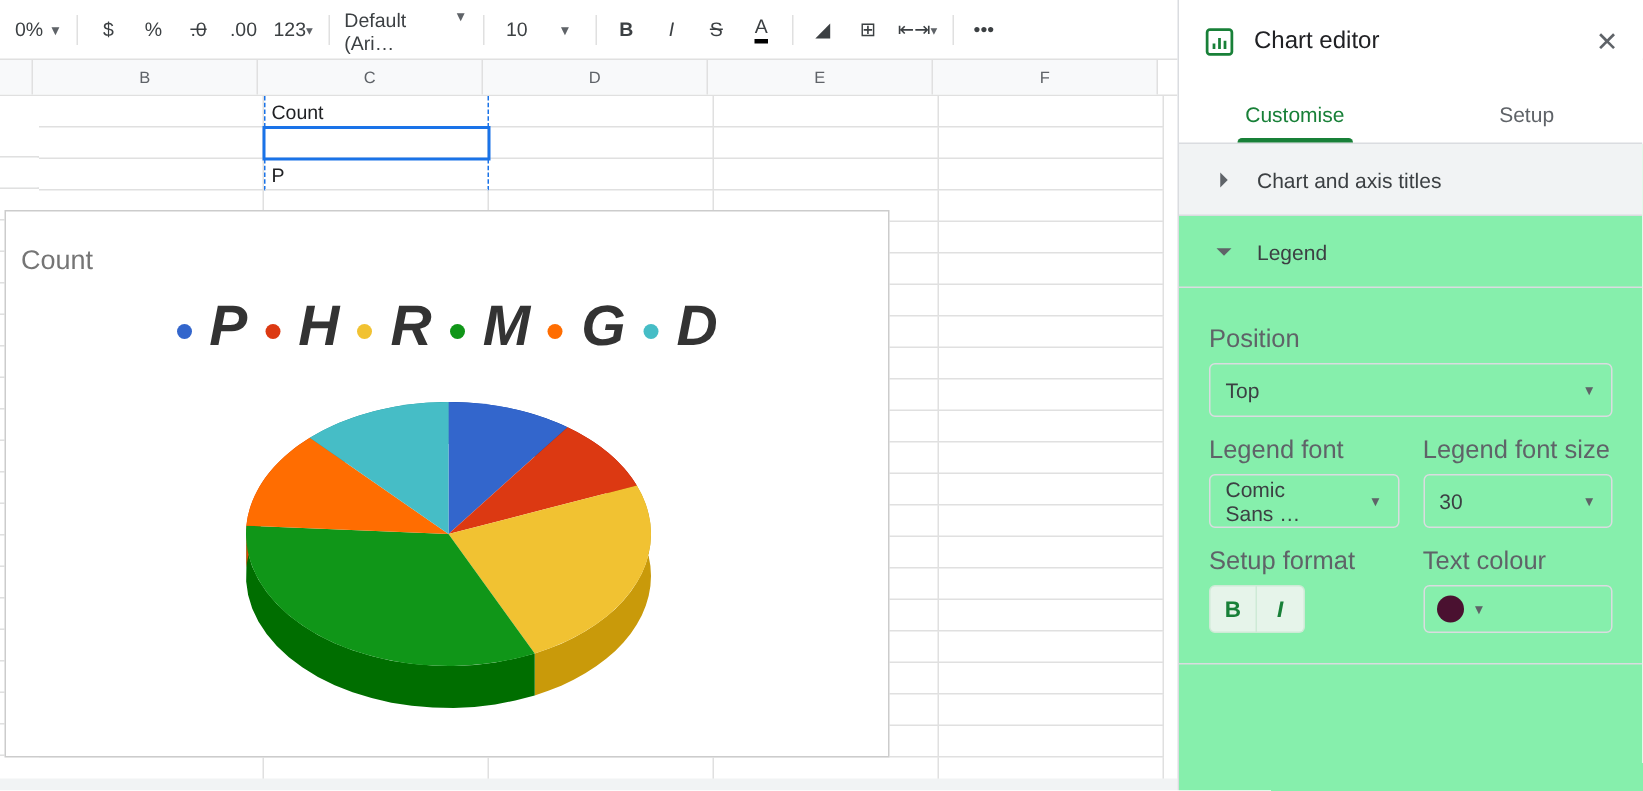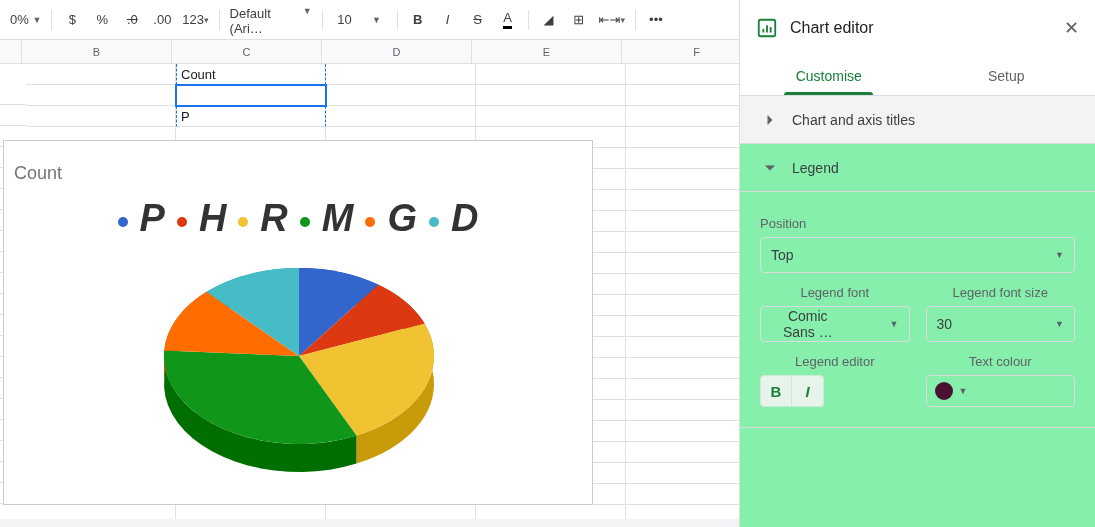--- a/index.html
+++ b/index.html
@@ -26,37 +26,37 @@
 .cut-line { border-left: 1px dashed #1a73e8; border-right: 1px dashed #1a73e8; }
 .selected-cell { outline: 2px solid #1a73e8; outline-offset: -1px; position: relative; z-index: 2; }
 
 .chart-box { position: absolute; top: 100px; left: 3px; width: 590px; height: 365px; background:#fff; border:1px solid #ccc; z-index:5; }
 .chart-title { position:absolute; top:22px; left:10px; font-size:18px; color:#757575; }
 .legend { position:absolute; top:55px; left:0; right:0; text-align:center; font-family:'Comic Sans MS', cursive; font-size:38px; font-style:italic; font-weight:bold; }
 .legend span { margin: 0 6px; }
 .ldot { display:inline-block; width:10px; height:10px; border-radius:50%; vertical-align:middle; }
 .pie-wrap { position:absolute; top:100px; left:145px; width:300px; height:260px; }
 
-.sidepanel { position:absolute; top:0; right:0; width:356px; height:100%; background:#fff; border-left:1px solid #dadce0; display:flex; flex-direction:column;}
+.sidepanel { position:absolute; top:0; right:0; width:310px; height:100%; background:#fff; border-left:1px solid #dadce0; display:flex; flex-direction:column;}
 .sp-header { height:56px; display:flex; align-items:center; padding:0 16px; justify-content:space-between;}
 .sp-title { font-size:16px; color:#202124; display:flex; align-items:center; gap:12px;}
 .sp-close { font-size:18px; color:#5f6368; cursor:pointer;}
 .sp-tabs { display:flex; border-bottom:1px solid #dadce0; height:40px;}
 .sp-tab { flex:1; display:flex; align-items:center; justify-content:center; font-size:14px; color:#5f6368; cursor:pointer; position:relative;}
 .sp-tab.active { color:#188038; }
 .sp-tab.active::after { content:''; position:absolute; bottom:0; left:25%; right:25%; height:3px; background:#188038; border-radius:3px 3px 0 0;}
 
 .sp-body { flex:1; overflow:auto; background:#86efac; position:relative;}
 .section-row { height:48px; display:flex; align-items:center; padding:0 20px; gap:12px; border-bottom:1px solid #dadce0; color:#3c4043; font-size:14px; cursor:pointer;}
 .section-row.collapsed { background:#f1f3f4; }
 .section-body { padding: 12px 20px 20px 20px; border-bottom:1px solid #dadce0;}
-.field-label { font-size:13px; color:#5f6368; margin-bottom:6px; margin-top:12px;}
+.field-label { font-size:17px; color:#5f6368; margin-bottom:6px; margin-top:12px;}
 .selectbox { height:36px; border:1px solid #dadce0; border-radius:4px; display:flex; align-items:center; justify-content:space-between; padding:0 10px; font-size:14px; color:#3c4043; cursor:pointer;gap:45px;}
 .two-col { display:flex; gap:16px; }
-.two-col > div { flex:1;text-align:center; }
+.two-col > div { flex:1; }
 .fmt-buttons { display:flex; gap:0; }
 .fmt-btn { width:32px; height:32px; border:1px solid #dadce0; display:flex; align-items:center; justify-content:center; cursor:pointer; font-size:15px;}
 .fmt-btn.first { border-radius:4px 0 0 4px; }
 .fmt-btn.last { border-radius:0 4px 4px 0; border-left:none;}
 .fmt-btn.on { background:#e6f4ea; color:#188038; border-color:#ceead6;}
 .color-btn { display:flex; align-items:center; gap:6px; height:32px; border:1px solid #dadce0; border-radius:4px; padding:0 8px; cursor:pointer;}
 .color-swatch { width:18px; height:18px; border-radius:50%; }
 
 .arrow-svg { width:20px; height:20px; }
 
@@ -383,21 +383,21 @@
             <div class="field-label">Legend font size</div>
             <div class="selectbox">
               <span>30</span>
               <span class="chev">▼</span>
             </div>
           </div>
         </div>
 
         <div class="two-col">
           <div>
-            <div class="field-label">Legend editor</div>
+            <div class="field-label">Setup format</div>
             <div class="fmt-buttons">
               <div class="fmt-btn first on">
                 <b>B</b>
               </div>
               <div class="fmt-btn last on">
                 <i><b>I</b></i>
               </div>
             </div>
           </div>
           <div>

